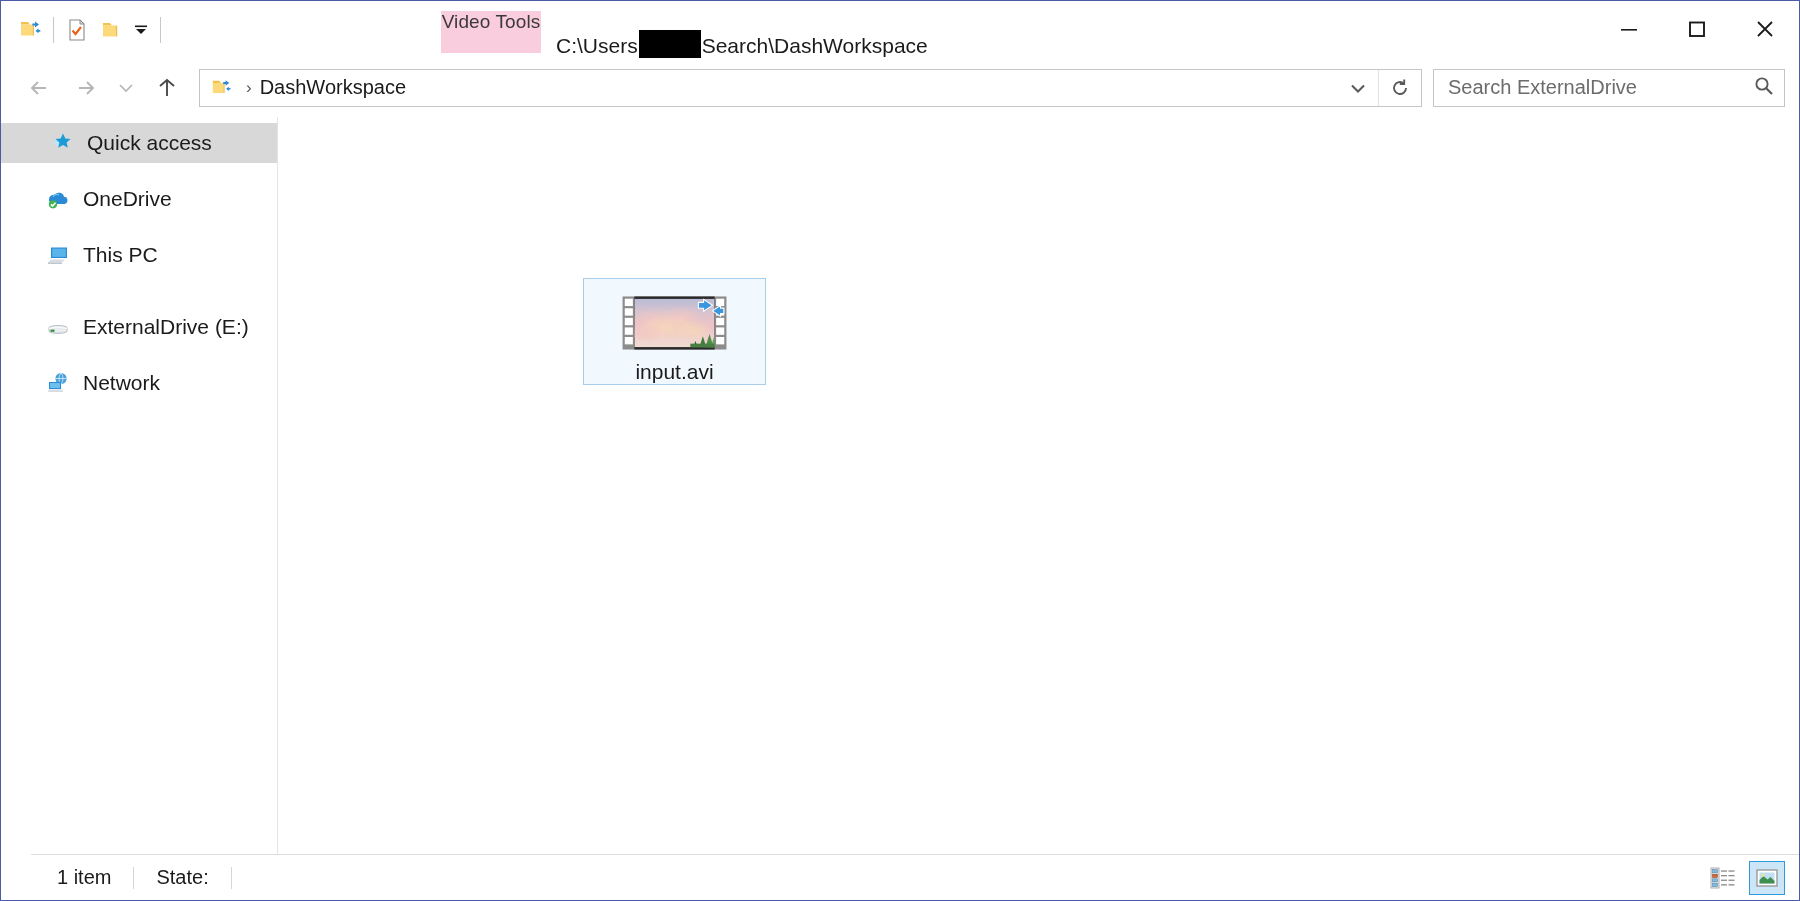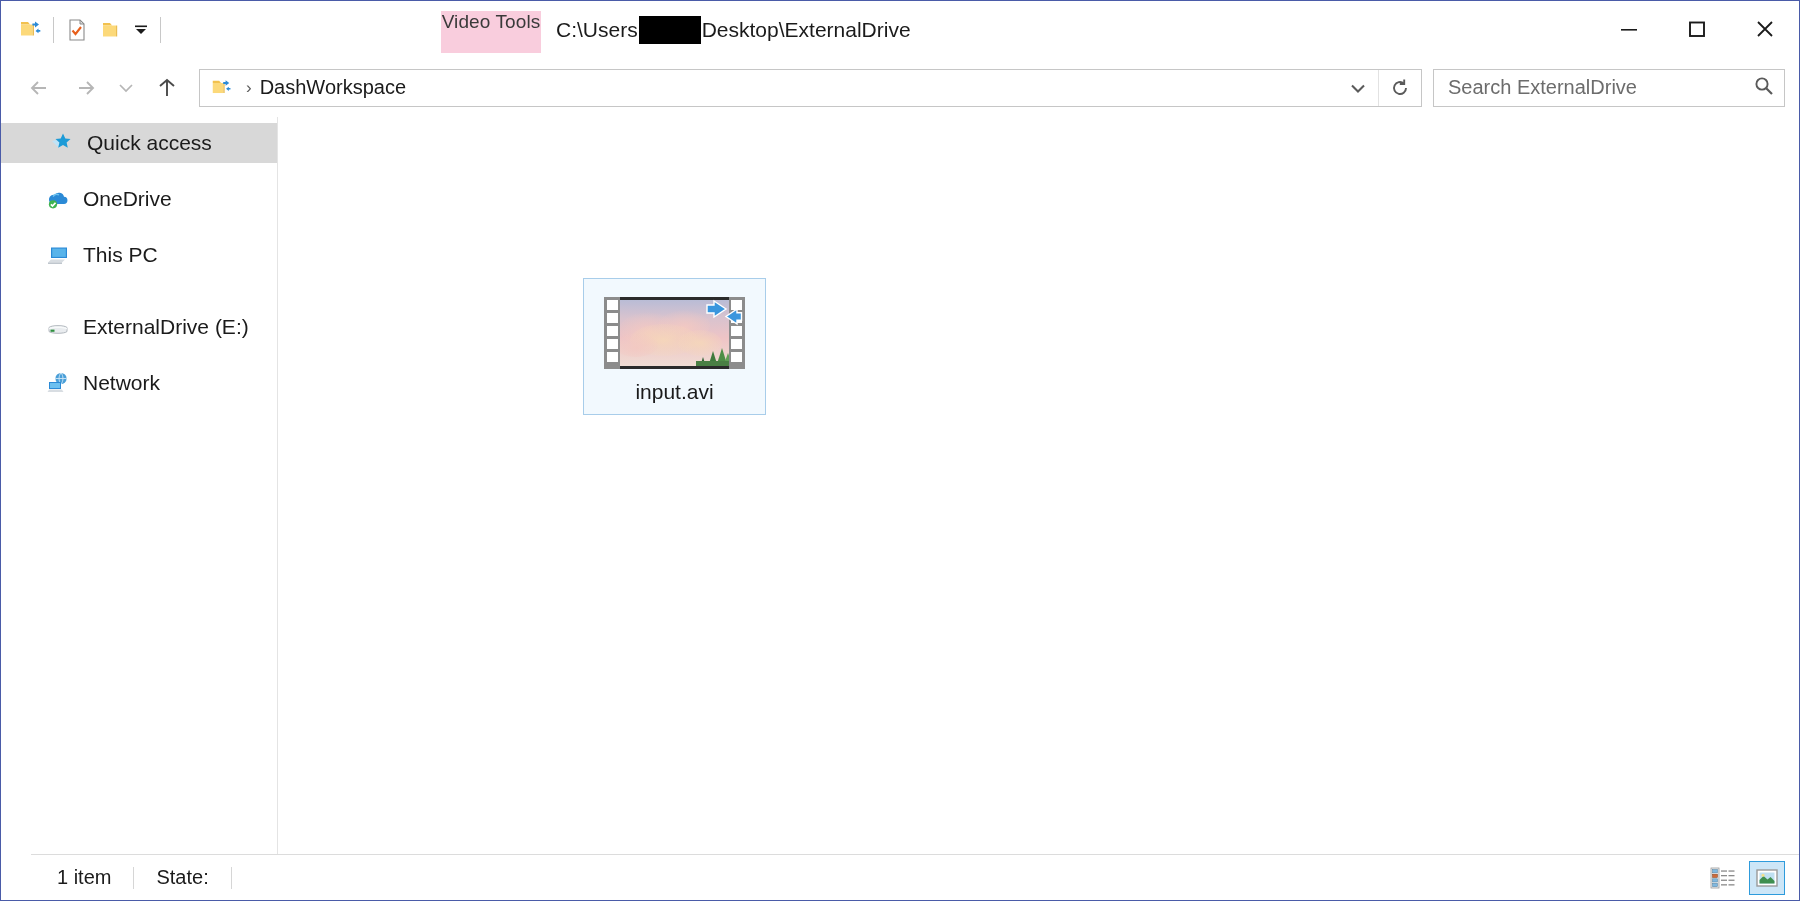--- a/index.html
+++ b/index.html
@@ -55,21 +55,21 @@
     width: 100px; height: 42px;
     background: #f9cddd;
     display: flex; align-items: flex-start; justify-content: center;
     font-size: 19px; color: #3a3a3a;
     letter-spacing: .1px;
   }
 
   .title-path {
     position: absolute;
     left: 555px; top: 0; height: 57px;
-    display: flex; align-items: center;
+    display: flex; align-items: flex-end;
     font-size: 21px; color: #1b1b1b;
     white-space: nowrap;
   }
   .redact {
     display: inline-block;
     width: 62px; height: 28px;
     background: #000000;
     vertical-align: middle;
     margin: 0 1px;
   }
@@ -195,21 +195,21 @@
   .content {
     flex: 1 1 auto;
     position: relative;
     background: #ffffff;
     padding: 14px 0 0 26px;
   }
 
   .tile {
     position: absolute;
     left: 305px; top: 161px;
-    width: 183px; height: 137px;
+    width: 183px; height: 107px;
     border: 1px solid #a8cdea;
     background: #f2f9fe;
     display: flex;
     flex-direction: column;
     align-items: center;
     padding-top: 16px;
   }
   .thumb {
     width: 157px; height: 76px;
     display: block;
@@ -284,21 +284,21 @@
       <div class="qat-sep"></div>
     </div>
 
     <div class="ctx-tab-header">
       <span>Video Tools</span>
     </div>
 
     <div class="title-path">
       <span>C:\Users</span>
         <span class="redact"></span>
-        <span>Desktop\ExternalDrive</span>
+        <span>Search\DashWorkspace</span>
     </div>
 
     <div class="wincontrols">
       <div class="winbtn">
         <svg width="22" height="22" viewBox="0 0 22 22">
           <rect x="3" y="11" width="16" height="1.6" fill="#1b1b1b"></rect>
         </svg>
       </div>
       <div class="winbtn">
         <svg width="22" height="22" viewBox="0 0 22 22">

